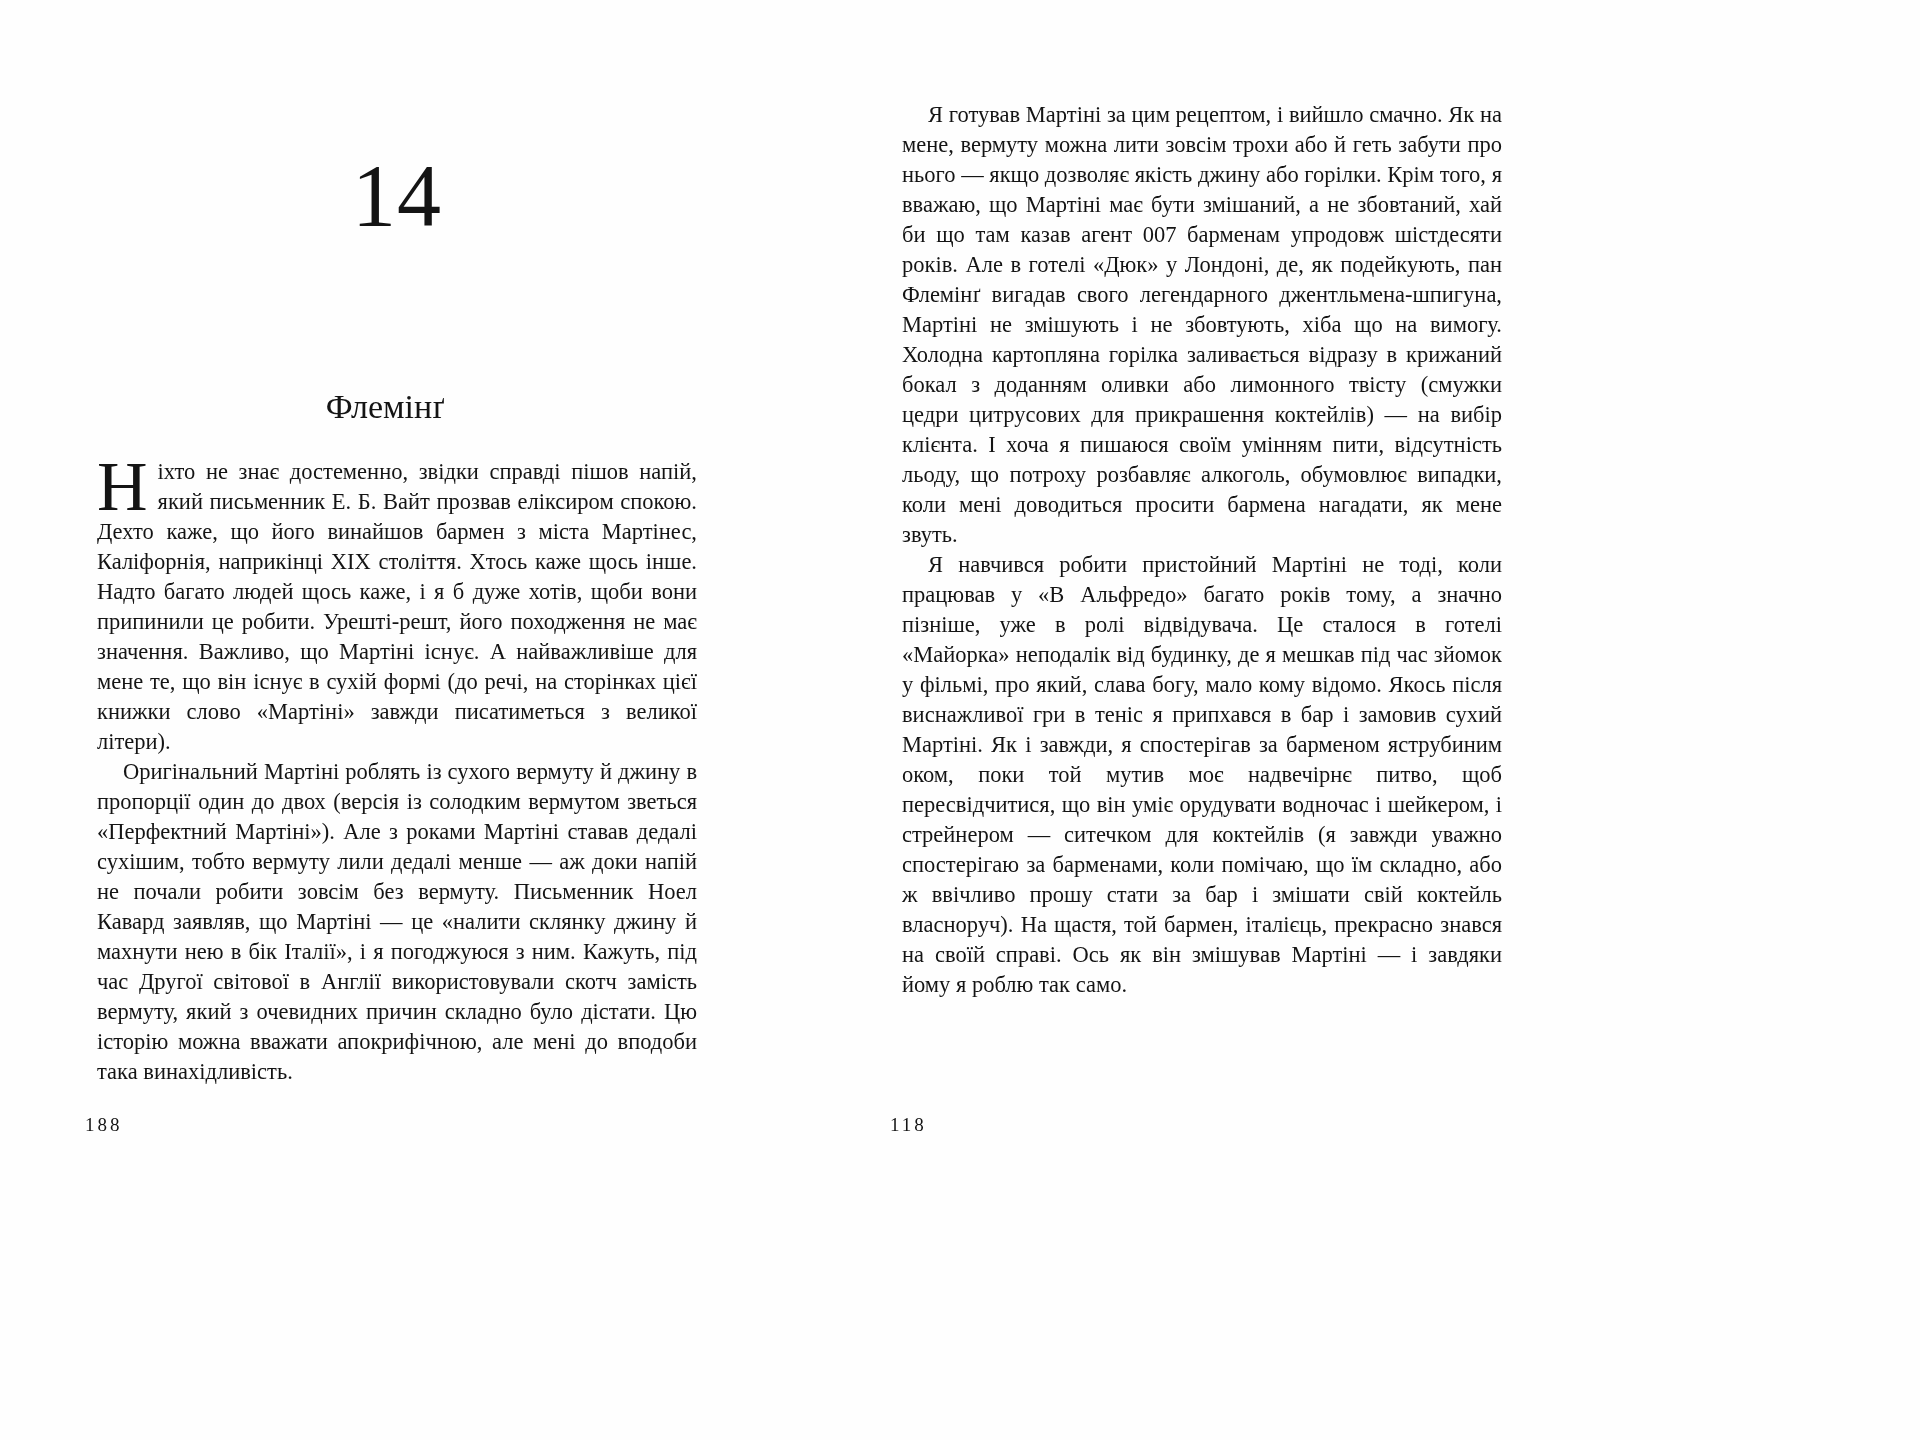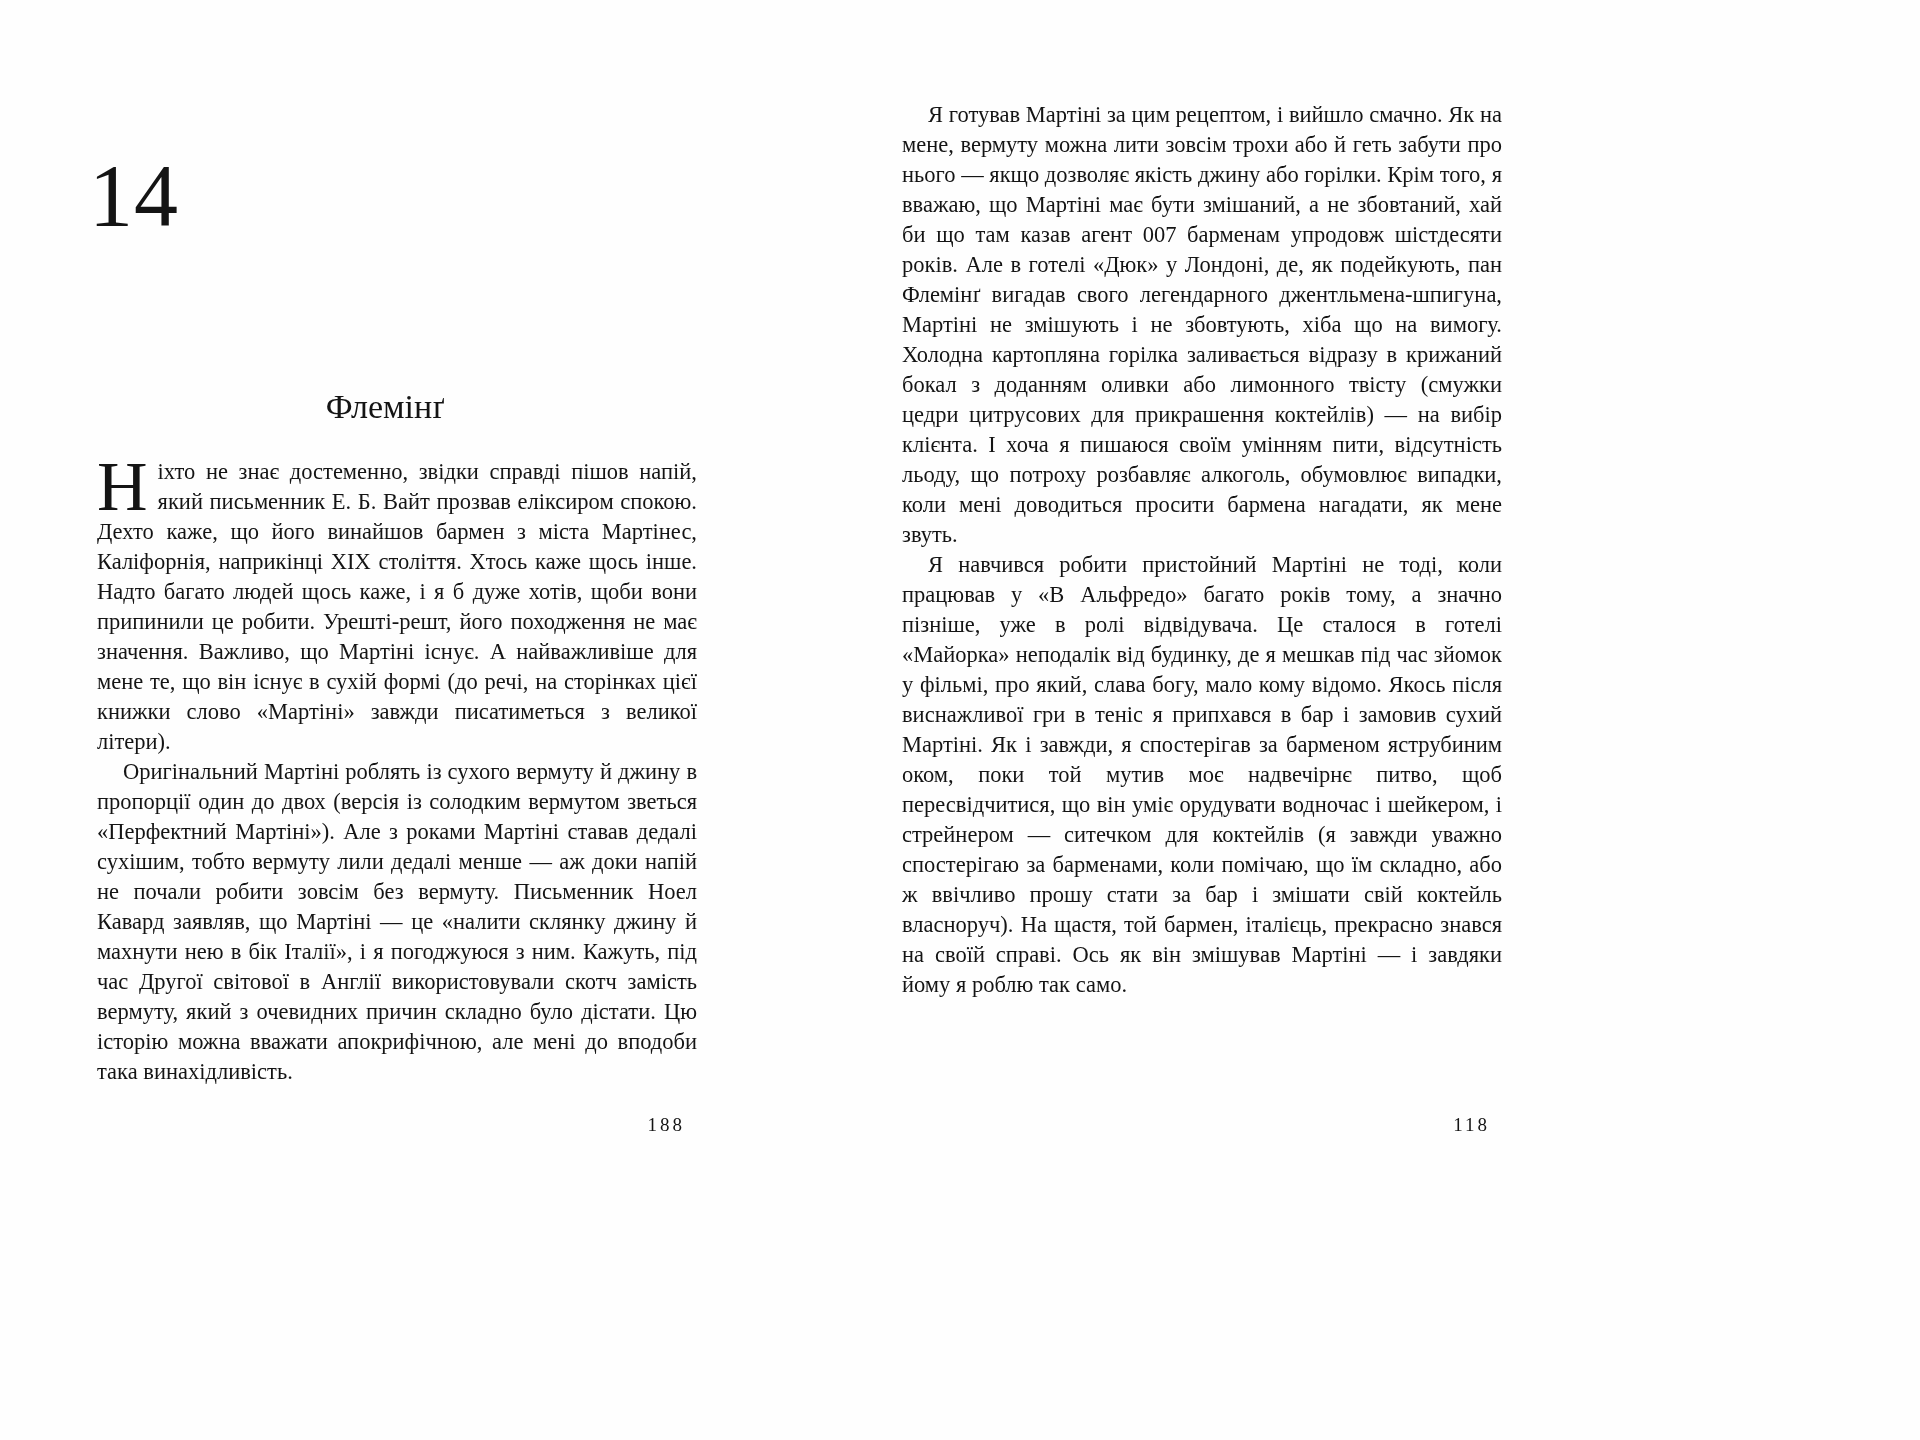--- a/index.html
+++ b/index.html
@@ -22,22 +22,23 @@
     top: 0;
     height: 1440px;
     width: 600px;
   }
   .page.left  { left: 85px; }
   .page.right { left: 890px; }
 
   .chapter-number {
     position: absolute;
     top: 148px;
-    left: 4px;
+    left: 12px;
     width: 100%;
+    text-align: center;
     font-size: 88px;
     line-height: 1.1;
     font-weight: normal;
     letter-spacing: 1px;
   }
   .chapter-title {
     position: absolute;
     top: 388px;
     left: 0;
     width: 100%;
@@ -75,21 +76,21 @@
     font-size: 70px;
     line-height: 54px;
     padding: 3px 10px 0 0;
   }
 
   .page-number {
     position: absolute;
     top: 1114px;
     left: 0;
     width: 100%;
-    text-align: right;
+    text-align: left;
     font-size: 19px;
     letter-spacing: 3px;
   }
 </style>
 </head>
 <body>
 
 <div class="spread">
 
   <section class="page left">

